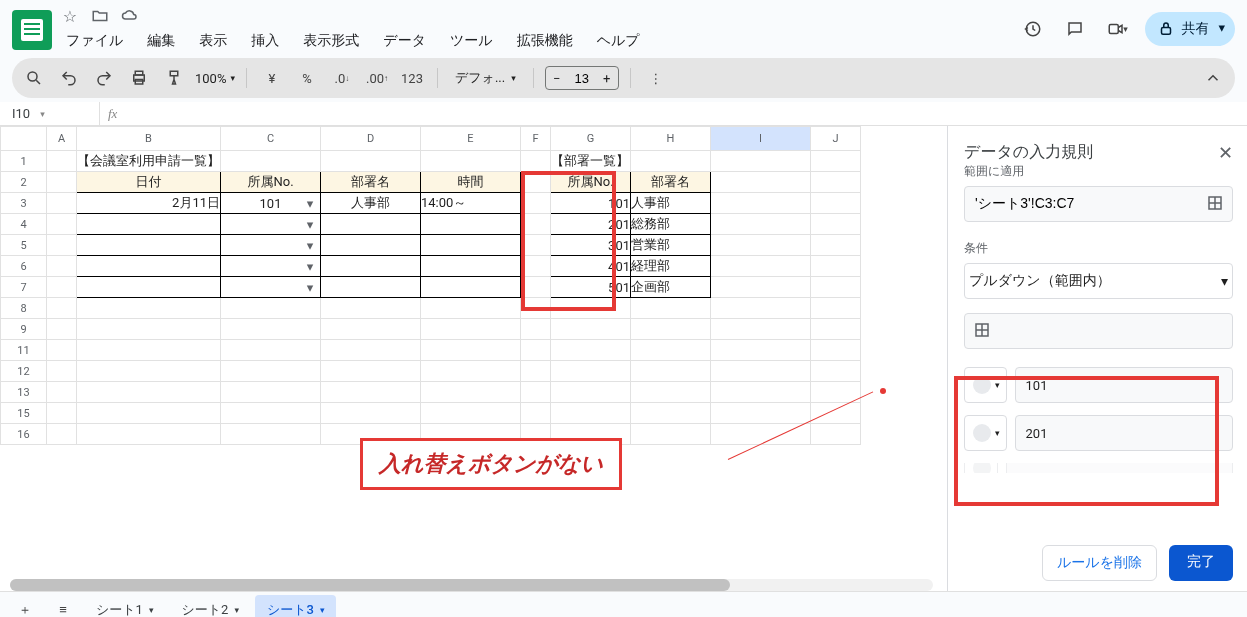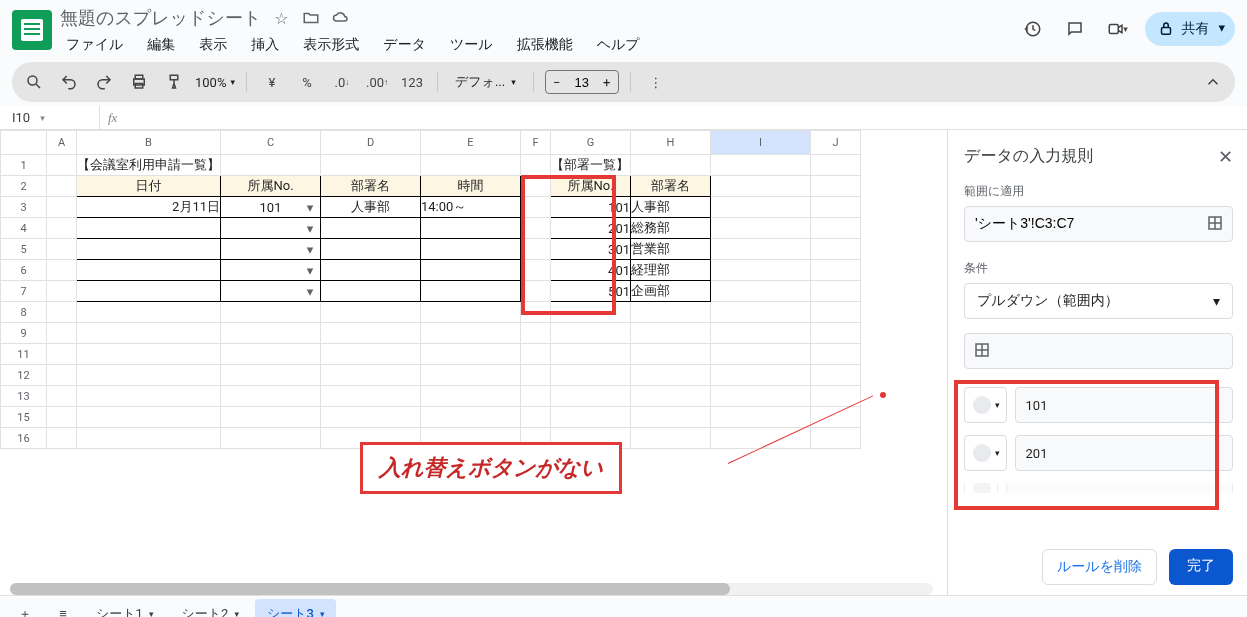--- a/index.html
+++ b/index.html
@@ -69,28 +69,28 @@
   .sel-handle { position:absolute; right:-3px; bottom:-3px; width:6px; height:6px; background:#1a73e8; border-radius:50%;}
 
   
   .red-box1 { position:absolute; border:4px solid #e53935; pointer-events:none;}
   .annot-box { position:absolute; border:3px solid #e53935; background:#fff; color:#c62828; font-weight:bold; font-size:22px; padding:8px 16px; font-style:italic; font-family: "Meiryo", sans-serif;}
   .red-line { position:absolute; border-top:1px solid #e53935; transform-origin:left center;}
   .red-dot { position:absolute; width:6px; height:6px; background:#e53935; border-radius:50%;}
 
   
   .side-panel { width:300px; border-left:1px solid #dadce0; background:#fff; padding:16px 14px 10px 16px; display:flex; flex-direction:column; position:relative;}
-  .sp-title-row { display:flex; align-items:center; justify-content:space-between; margin-bottom:16px;}
+  .sp-title-row { display:flex; align-items:center; justify-content:space-between; margin-bottom:0;}
   .sp-title { font-size:16px; color:#3c4043;}
   .sp-close { font-size:18px; color:#5f6368; cursor:pointer;}
   .sp-label { font-size:12px; color:#5f6368; margin-bottom:6px;}
   .sp-field { display:flex; align-items:center; border:1px solid #dadce0; border-radius:4px; height:36px; padding:0 8px; background:#f8f9fa; margin-bottom:18px;}
   .sp-field-input { flex:1; border:none; background:transparent; outline:none; font-size:14px;}
   .sp-field-icon { color:#5f6368; cursor:pointer;}
-  .sp-select { display:flex; align-items:center; justify-content:space-between; border:1px solid #dadce0; border-radius:4px; height:36px; padding:0 12px; background:#fff; margin-bottom:14px; cursor:pointer; font-size:14px;}
+  .sp-select { display:flex; align-items:center; justify-content:space-between; border:1px solid #dadce0; border-radius:4px; height:36px; padding:0 4px; background:#fff; margin-bottom:14px; cursor:pointer; font-size:14px;}
   .opt-row { display:flex; align-items:center; gap:8px; margin-bottom:12px;}
   .opt-swatch { display:flex; align-items:center; border:1px solid #dadce0; border-radius:4px; height:36px; padding:0 6px 0 8px; background:#fff; cursor:pointer;}
   .swatch-circle { width:18px; height:18px; border-radius:50%; background:#e8eaed;}
   .opt-input { flex:1; border:1px solid #dadce0; border-radius:4px; height:36px; padding:0 10px; background:#f8f9fa;}
   .sp-footer { margin-top:auto; display:flex; justify-content:flex-end; gap:12px; padding-top:10px;}
   .btn-del { border:1px solid #dadce0; background:#fff; color:#1a73e8; padding:8px 14px; border-radius:6px; cursor:pointer; font-size:14px;}
   .btn-done { background:#0b57d0; color:#fff; padding:8px 18px; border-radius:6px; cursor:pointer; font-size:14px; border:none;}
   .red-box-panel { position:absolute; border:4px solid #e53935; pointer-events:none;}
 
   
@@ -109,21 +109,20 @@
 </style>
 </head>
 <body>
 
 <div class="header">
   <div class="logo">
       <div class="logo-inner"></div>
     </div>
   <div class="title-block">
     <div class="doc-title-row">
-      <span class="doc-title">無題のスプレッドシート</span>
       <span class="title-icon">☆</span>
       <span class="title-icon">
         <svg viewBox="0 0 24 24" fill="none" stroke="#5f6368" stroke-width="2">
             <path d="M3 6h6l2 2h10v10H3z"></path>
           </svg>
       </span>
       <span class="title-icon">
         <svg viewBox="0 0 24 24" fill="none" stroke="#5f6368" stroke-width="2">
             <path d="M6 16a4 4 0 010-8 6 6 0 0111 2 3 3 0 010 6H6z"></path>
           </svg>

